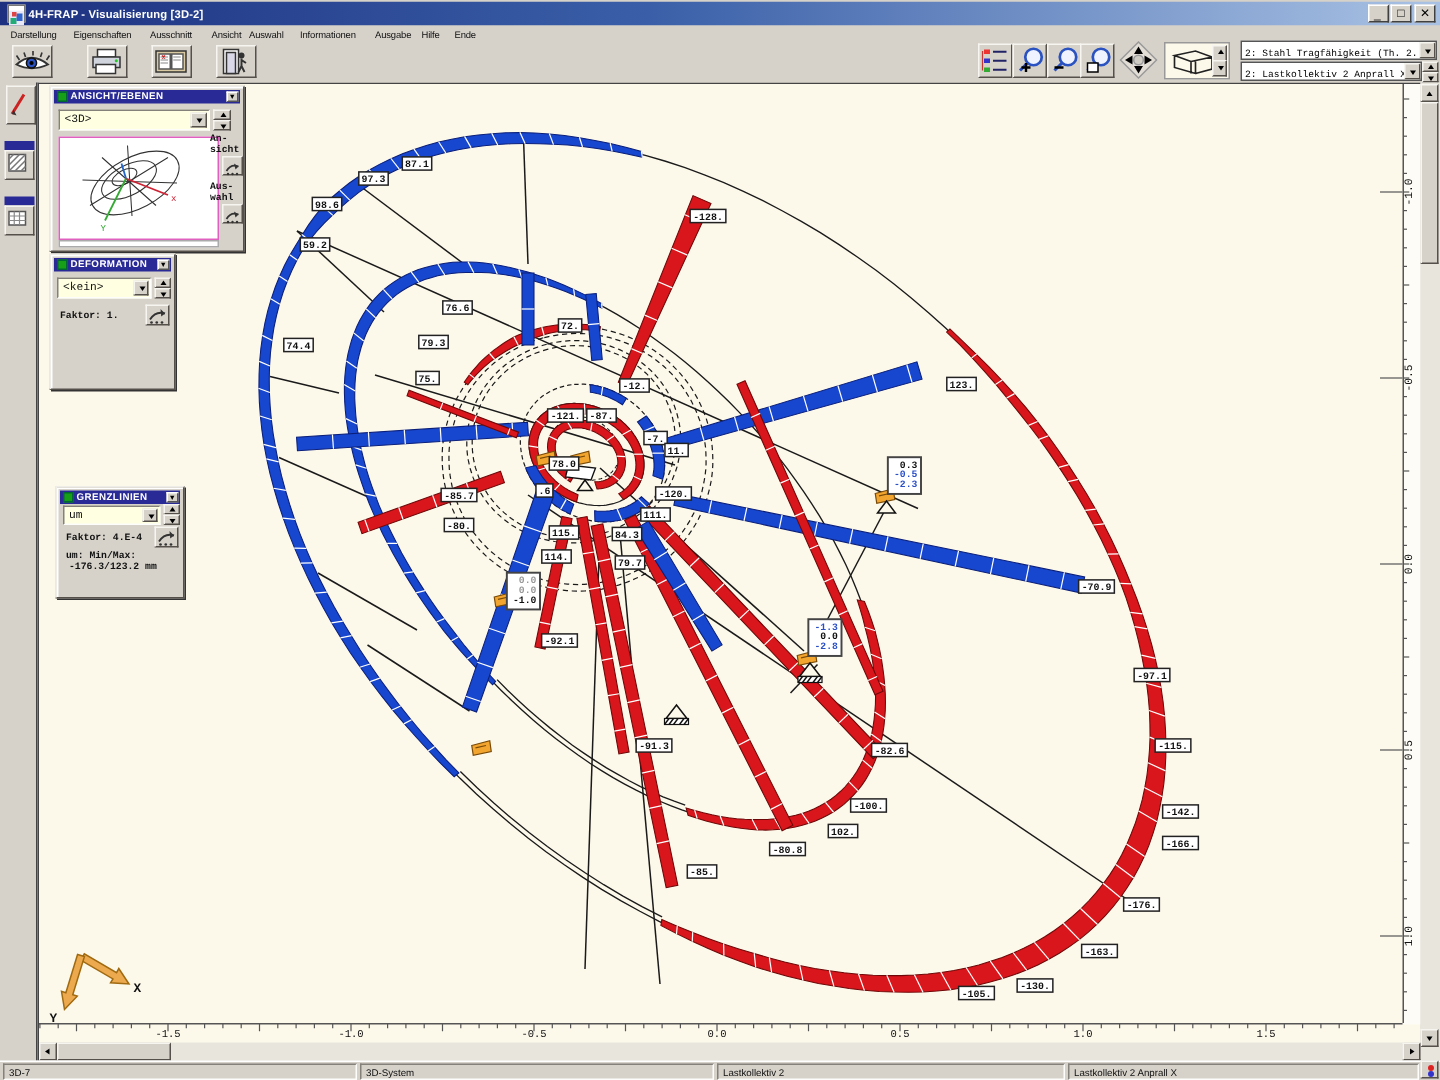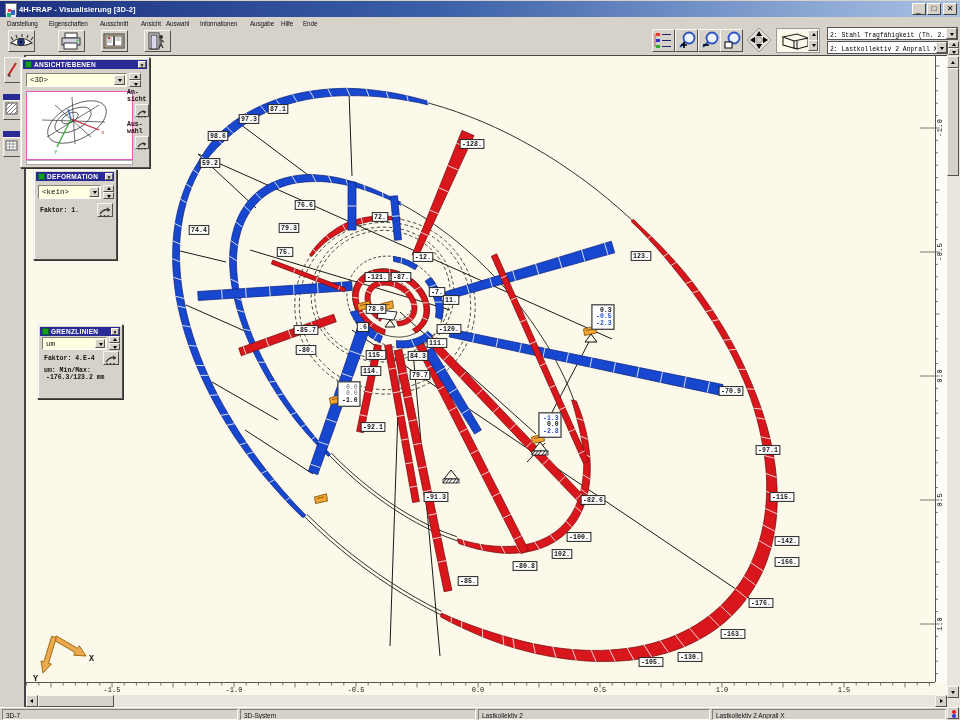--- a/index.html
+++ b/index.html
@@ -785,21 +785,21 @@
 <div class="abs" style="left:3px;top:94px;width:20px;height:6px;background:#2a2a96;"></div>
 <div class="abs btn" style="left:3px;top:100px;width:20px;height:20px;"><svg width="16" height="17">
       <rect x="2" y="2" width="11" height="11" fill="#fff" stroke="#555"></rect>
       <path d="M2 13 L13 2 M2 9 L9 2 M2 5 L5 2 M6 13 L13 6 M10 13 L13 10" stroke="#777" stroke-width="1"></path>
     </svg></div>
 <div class="abs" style="left:3px;top:131px;width:20px;height:6px;background:#2a2a96;"></div>
 <div class="abs btn" style="left:3px;top:137px;width:20px;height:20px;"><svg width="16" height="17">
       <rect x="2" y="3" width="11" height="9" fill="#fff" stroke="#555"></rect>
       <path d="M2 6h11M2 9h11M5.5 3v9M9 3v9" stroke="#888" stroke-width="0.8"></path>
     </svg></div>
-<div class="abs panel" style="left:20px;top:57px;width:130px;height:111px;">
+<div class="abs panel" style="left:33px;top:57px;width:130px;height:111px;">
     <div class="ptitle"><div class="pico"></div>ANSICHT/EBENEN<div class="pclose">▼</div></div>
     <div class="combo" style="left:5px;top:15px;width:101px;height:14px;">&lt;3D&gt;<div class="cbtn" style="right:1px;top:1px;width:11px;height:10px;">
         <div class="arrow-d" style="left:3px;top:3px;"></div>
       </div></div>
     <div class="cbtn" style="left:108px;top:15px;width:12px;height:7px;">
       <div class="arrow-u" style="left:3.5px;top:1px;"></div>
     </div>
     <div class="cbtn" style="left:108px;top:22px;width:12px;height:7px;">
       <div class="arrow-d" style="left:3.5px;top:1.5px;"></div>
     </div>

